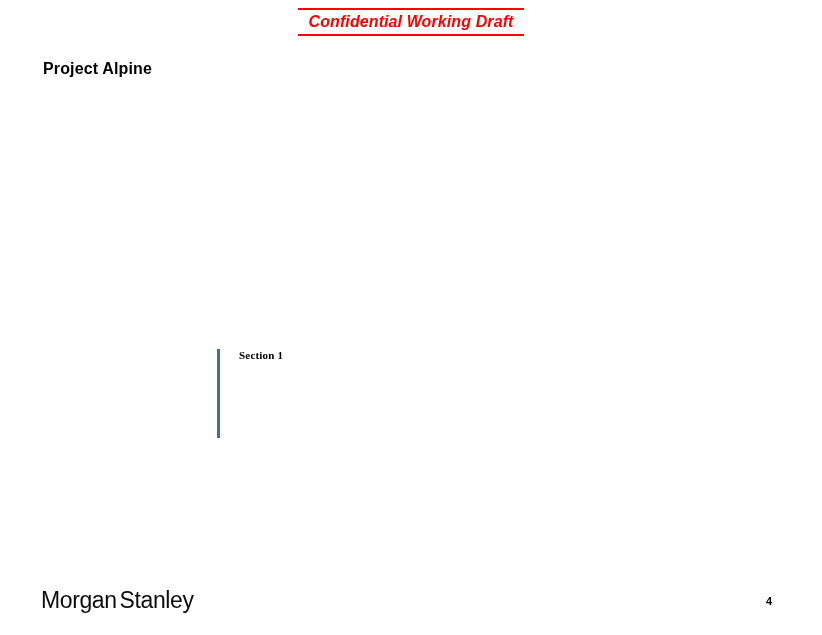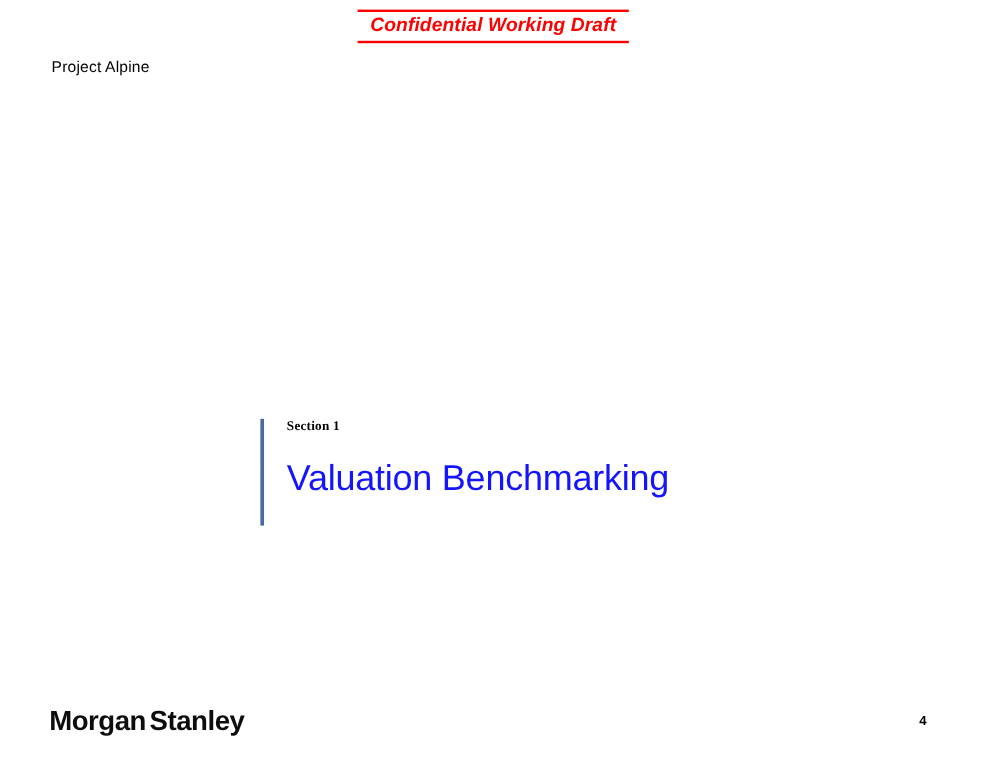--- a/index.html
+++ b/index.html
@@ -51,25 +51,25 @@
     font-style: italic;
     letter-spacing: 0.1px;
     line-height: 22px;
     white-space: nowrap;
   }
 
   
   .project-name {
     position: absolute;
     left: 43px;
-    top: 48px;
+    top: 60px;
     color: #000000;
     font-family: "Liberation Sans", sans-serif;
-    font-size: 13px;
-    font-weight: normal;
+    font-size: 16px;
+    font-weight: bold;
     letter-spacing: 0.15px;
     white-space: nowrap;
   }
 
   
   .section-block {
     position: absolute;
     left: 217px;
     top: 349px;
     height: 89px;
@@ -108,21 +108,21 @@
   }
 
   
   .brand-logo {
     position: absolute;
     left: 41px;
     top: 587px;
     color: #0d0d0d;
     font-family: "Liberation Sans", sans-serif;
     font-size: 23px;
-    font-weight: 700;
+    font-weight: 400;
     letter-spacing: -0.4px;
     line-height: 27px;
     white-space: nowrap;
   }
   .brand-logo .brand-second {
     margin-left: 3px;
   }
   .page-number {
     position: absolute;
     left: 766px;
@@ -144,21 +144,20 @@
     <div class="confidential-label">Confidential Working Draft</div>
     <div class="confidential-rule bottom"></div>
   </div>
 
   <div class="project-name">Project Alpine</div>
 
   <div class="section-block">
     <div class="section-rule"></div>
     <div class="section-text">
       <div class="section-eyebrow">Section 1</div>
-      <div class="section-title">Valuation Benchmarking</div>
     </div>
   </div>
 
   <div class="brand-logo"><span class="brand-first">Morgan</span><span class="brand-second">Stanley</span></div>
 
   <div class="page-number">4</div>
 
 </div>
 
 </body></html>

